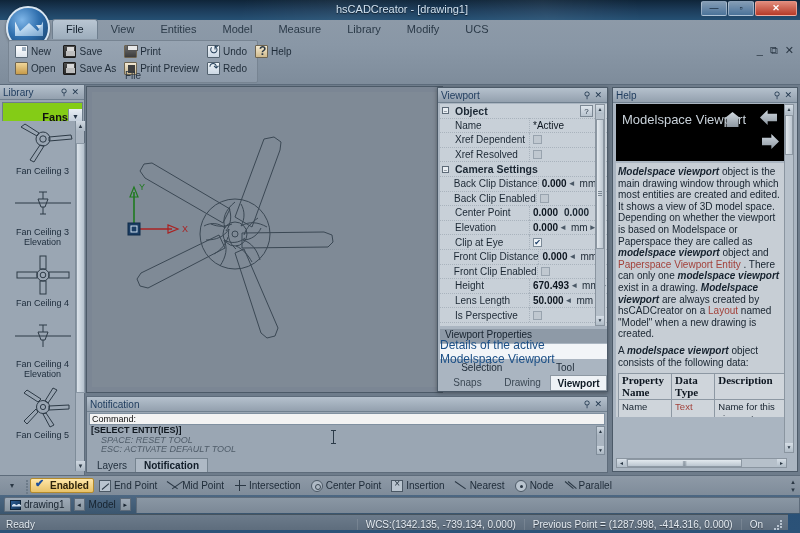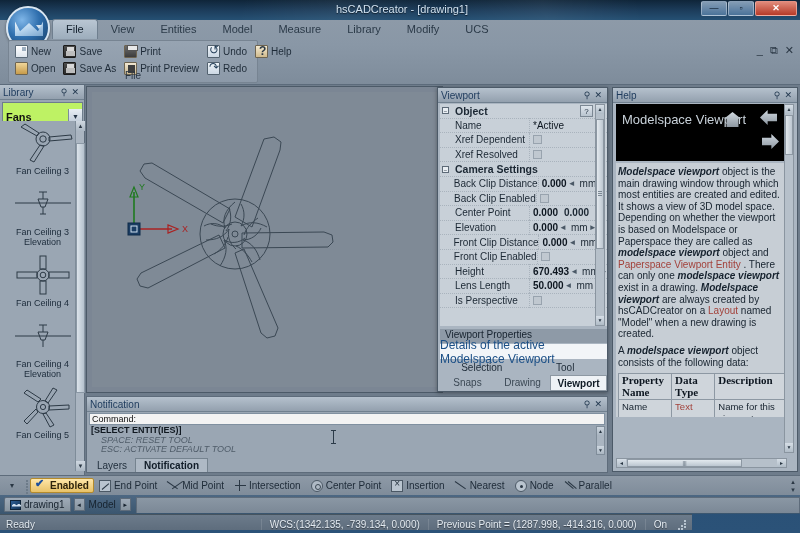--- a/index.html
+++ b/index.html
@@ -135,21 +135,21 @@
   }
   .panel-head {
     height:15px; background: linear-gradient(180deg,#b5c1cd,#93a0ae);
     border-bottom:1px solid #70808f;
     display:flex; align-items:center; padding:0 3px;
   }
   .panel-head .ph-title { font-size:10px; color:#1d3a5c; flex:1; white-space:nowrap; }
   .panel-head .ph-btn { font-size:9px; color:#22384f; padding:0 2px; }
   .lib-combo {
     position:absolute; left:2px; top:17px; width:81px; height:29px;
-    background:#bef264; border:1px solid #6e7d8c; display:flex; align-items:center;
+    background:#84cc16; border:1px solid #6e7d8c; display:flex; align-items:center;text-align:right;
   }
   .lib-combo .val { flex:1; font-size:11px; font-weight:bold; color:#111; padding-left:3px; }
   .lib-combo .arrow {
     width:14px; height:15px; background:linear-gradient(180deg,#e8eef4,#bcc9d6);
     border-left:1px solid #7d8c9a; display:flex; align-items:center; justify-content:center;
     font-size:7px; color:#243445;
   }
   .lib-list {
     position:absolute; left:2px; top:36px; width:81px; height:350px;
     background:#9aa6b3; overflow:hidden;
@@ -345,21 +345,21 @@
   }
   .doc-ico { width:11px;height:10px; background:linear-gradient(135deg,#2c5f96,#123457); border:1px solid #0d2338; position:relative;}
   .doc-ico:after{content:"";position:absolute;left:1px;top:3px;width:9px;height:3px;background:#cfe0ef;clip-path:polygon(0 60%,22% 0,50% 55%,78% 0,100% 60%,100% 100%,0 100%);}
   .mdl-nav { display:flex; align-items:center; gap:2px; }
   .mdl-arrow { width:11px;height:13px; background:linear-gradient(180deg,#9fabb8,#87949f); border:1px solid #5e6c7b; font-size:6px; text-align:center; line-height:12px; color:#16222e;}
   .mdl-lbl { font-size:10px; color:#16222e; padding:0 2px; }
   .docbar-rest { flex:1; height:16px; background:linear-gradient(180deg,#8a97a4,#7b8896); margin-left:2px; border:1px solid #5e6c7b; border-bottom:none;}
 
   
   .statusbar {
-    position:absolute; left:0; top:514px; width:692px; height:19px;
+    position:absolute; left:0; top:514px; width:788px; height:19px;
     background: linear-gradient(180deg,#6c7b8b,#5b6a7a);
     border-top:1px solid #46545f; display:flex; align-items:center;justify-content:center;
   }
   .status-ready { font-size:10px; color:#dfe7ee; padding-left:6px; flex:1; text-shadow:0 1px 1px rgba(0,0,0,.5); }
   .status-cell { font-size:10px; color:#e3eaf1; padding:0 8px; white-space:nowrap; text-shadow:0 1px 1px rgba(0,0,0,.5); border-left:1px solid rgba(255,255,255,.12); }
   .grip-dots { width:14px; height:12px; margin-right:3px; position:relative; }
   .grip-dots i{position:absolute;width:2px;height:2px;background:#b8c4d0;}
 
   
   .bottom-edge { position:absolute; left:0; bottom:0; width:800px; height:3px; background:#2b5278; }
@@ -694,20 +694,27 @@
         </div>
         <div class="vp-row">
           <span class="vp-exp"></span>
           <span class="vp-name">Elevation</span>
           <span class="vp-val">
             <span class="num">0.000</span>
             <span class="spin">◄</span>
             <span class="unit">mm</span>
             <span class="spin">►</span>
           </span>
+        </div>
+        <div class="vp-row">
+          <span class="vp-exp"></span>
+          <span class="vp-name">Clip at Eye</span>
+          <span class="vp-val">
+              <span class="chk on">✔</span>
+            </span>
         </div>
         <div class="vp-row">
           <span class="vp-exp"></span>
           <span class="vp-name">Front Clip Distance</span>
           <span class="vp-val">
             <span class="num">0.000</span>
             <span class="spin">◄</span>
             <span class="unit">mm</span>
             <span class="spin">►</span>
           </span>

